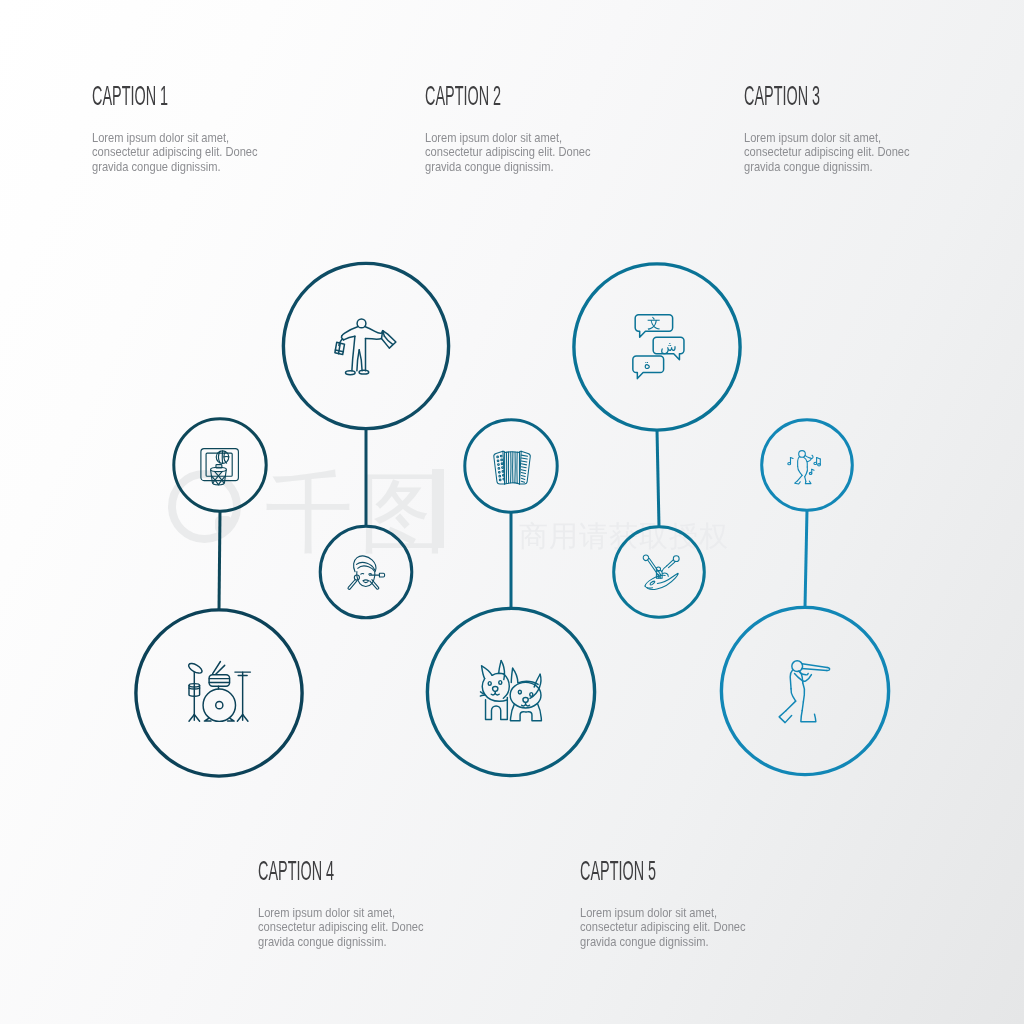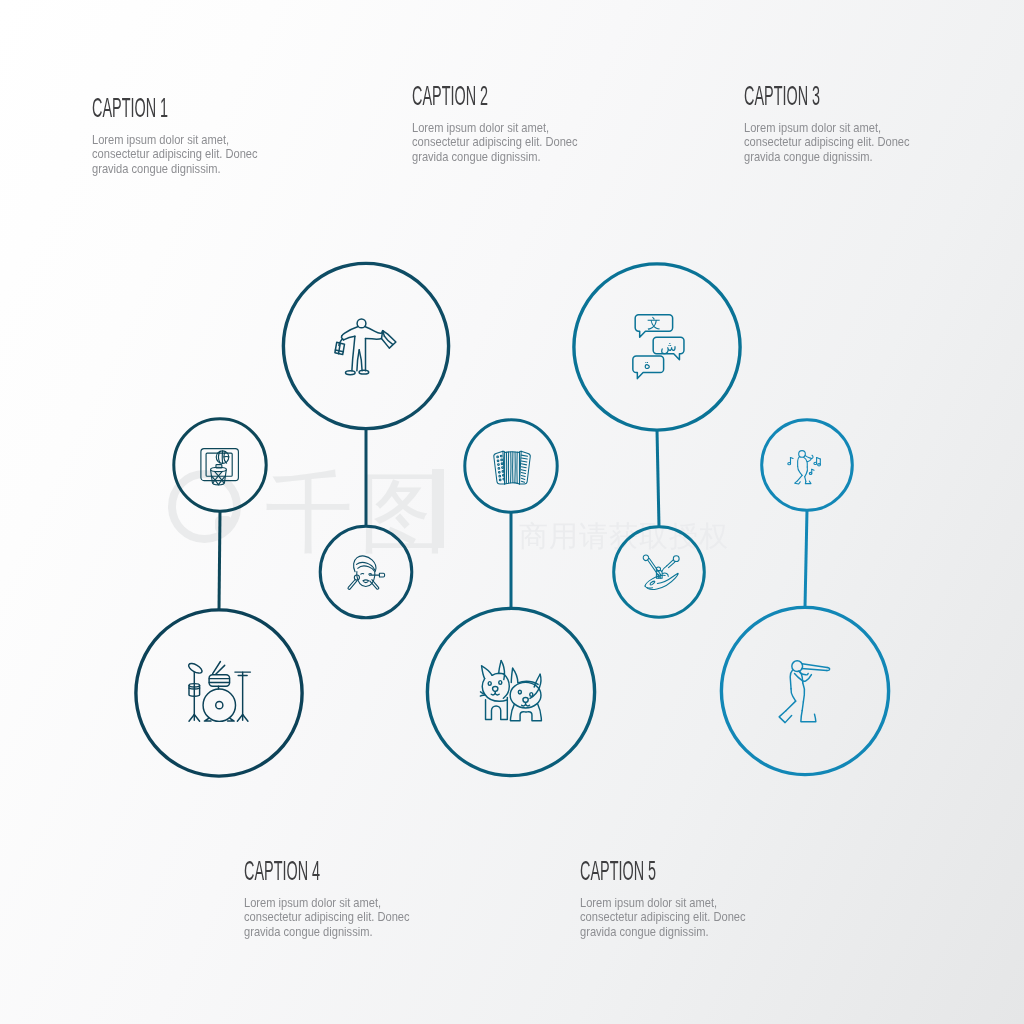--- a/index.html
+++ b/index.html
@@ -6,21 +6,21 @@
   body{width:1024px;height:1024px;overflow:hidden;background:#fff;
        font-family:"Liberation Sans",sans-serif;
        -webkit-font-smoothing:antialiased;}
   #stage{position:relative;width:1024px;height:1024px;overflow:hidden;
          background:linear-gradient(115deg,#ffffff 0%,#fdfdfd 18%,#f8f8f9 42%,#f0f1f2 70%,#e5e6e7 100%);}
   .cap{position:absolute;}
   .cap .ttl{display:inline-block;transform-origin:left top;transform:scaleX(0.515);
             white-space:nowrap;font-size:28px;color:#3e3e40;line-height:28px;}
   .cap .body{display:inline-block;transform-origin:left top;transform:scaleX(0.855);
              white-space:nowrap;font-size:13px;color:#8d8e92;line-height:14.4px;}
-  .cap .bodywrap{margin-top:11px;}
+  .cap .bodywrap{margin-top:21px;}
   .cap .body{display:block;}
   svg.graph{position:absolute;left:0;top:0;width:1024px;height:1024px;}
   #watermark{position:absolute;left:0;top:0;width:824px;height:1024px;}
   .wm-mark{position:absolute;left:168px;top:470px;width:57px;height:57px;border-radius:50%;
            border:8px solid #eaebec;}
   .wm-chip{position:absolute;left:215px;top:516px;width:17px;height:17px;border-radius:5px;
            background:#eaebec;}
   .wm-word{position:absolute;left:265px;top:469px;font-family:"DejaVu Sans",sans-serif;
            font-size:88px;line-height:88px;color:#eaebec;letter-spacing:6px;white-space:nowrap;}
   .wm-bar{position:absolute;left:432px;top:469px;width:12px;height:79px;background:#eaebec;}
@@ -272,45 +272,45 @@
       <path d="M18.0 31.4 C17.8 34.2 18.4 36.8 19.8 39.2 L22.8 44.2"></path>
       <path d="M30.2 25.2 C31.8 29.2 32.4 33.4 31.8 37.6 L30.8 45.0"></path>
       <path d="M22.8 44.2 L12.6 54.2"></path>
       <path d="M30.8 45.0 L29.6 54.0"></path>
       <path d="M12.6 54.2 L5.6 60.6 L11.8 66.6 L18.6 59.2"></path>
       <path d="M29.6 54.0 C28.8 57.8 28.4 61.7 28.2 65.6 L43.8 65.6 C43.6 62.9 43.1 60.3 42.4 57.8"></path>
     </g>
       </g>
   </svg>
 
-  <div class="cap" id="cap0" style="left:92px;top:94px">
+  <div class="cap" id="cap0" style="left:92px;top:82px">
     <div class="ttl">CAPTION 1</div>
     <div class="bodywrap">
       <div class="body">Lorem ipsum dolor sit amet,</div>
       <div class="body">consectetur adipiscing elit. Donec</div>
       <div class="body">gravida congue dignissim.</div>
     </div>
   </div>
-  <div class="cap" id="cap1" style="left:412px;top:82px">
+  <div class="cap" id="cap1" style="left:425px;top:82px">
     <div class="ttl">CAPTION 2</div>
     <div class="bodywrap">
       <div class="body">Lorem ipsum dolor sit amet,</div>
       <div class="body">consectetur adipiscing elit. Donec</div>
       <div class="body">gravida congue dignissim.</div>
     </div>
   </div>
   <div class="cap" id="cap2" style="left:744px;top:82px">
     <div class="ttl">CAPTION 3</div>
     <div class="bodywrap">
       <div class="body">Lorem ipsum dolor sit amet,</div>
       <div class="body">consectetur adipiscing elit. Donec</div>
       <div class="body">gravida congue dignissim.</div>
     </div>
   </div>
-  <div class="cap" id="cap3" style="left:244px;top:857px">
+  <div class="cap" id="cap3" style="left:258px;top:857px">
     <div class="ttl">CAPTION 4</div>
     <div class="bodywrap">
       <div class="body">Lorem ipsum dolor sit amet,</div>
       <div class="body">consectetur adipiscing elit. Donec</div>
       <div class="body">gravida congue dignissim.</div>
     </div>
   </div>
   <div class="cap" id="cap4" style="left:580px;top:857px">
     <div class="ttl">CAPTION 5</div>
     <div class="bodywrap">

